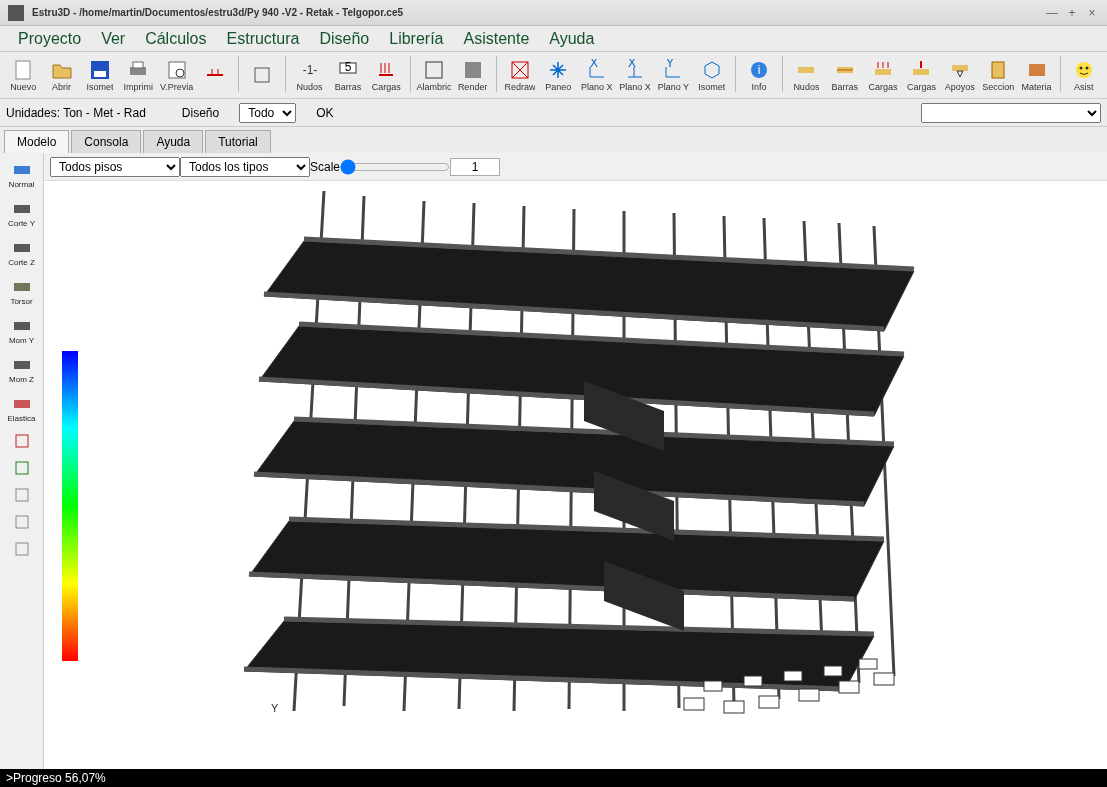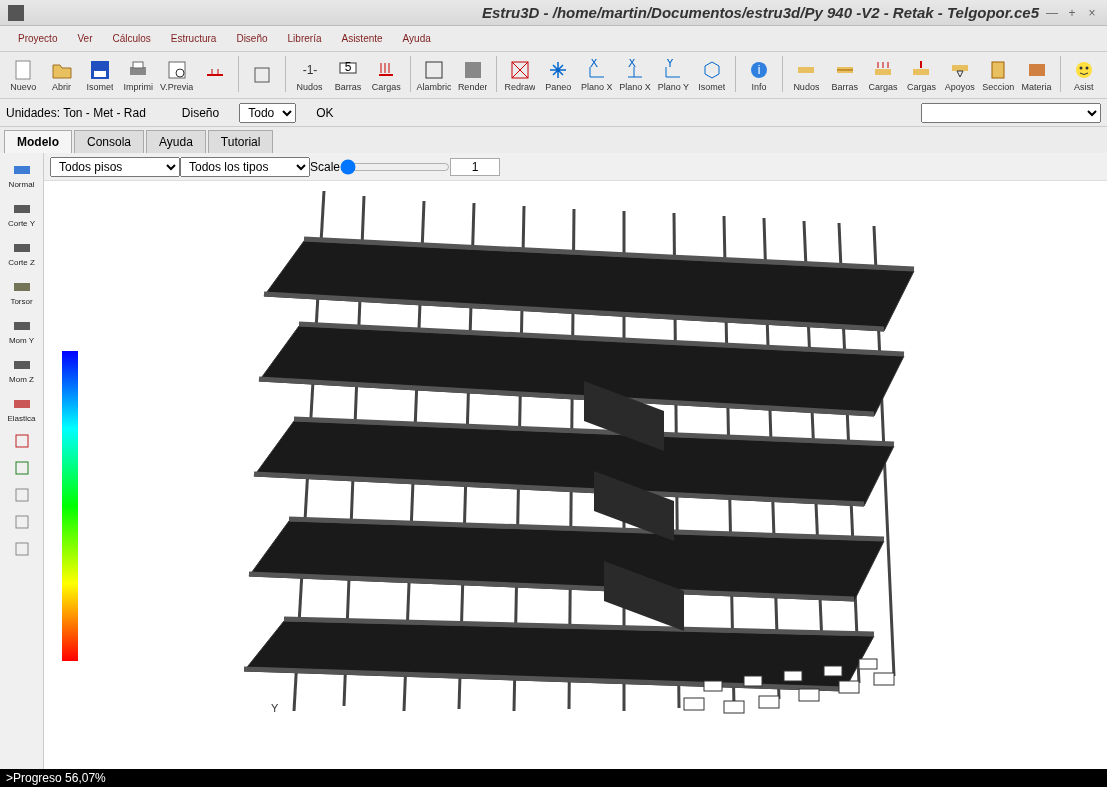--- a/index.html
+++ b/index.html
@@ -1,33 +1,33 @@
 <!DOCTYPE html>
 <html><head>
 <meta charset="utf-8">
 <style>
 * { margin: 0; padding: 0; box-sizing: border-box; font-family: sans-serif; font-size: 12px; }
 body { background: #ececec; width: 1107px; height: 787px; overflow: hidden; display: flex; flex-direction: column; }
 .titlebar { background: linear-gradient(#e8e8e8,#d8d8d8); height: 26px; display: flex; align-items: center; padding: 0 8px; border-bottom: 1px solid #bbb; }
 .titlebar-icon { width: 16px; height: 16px; background: #555; margin-right: 8px; }
-.titlebar-text { flex: 1; text-align: right; font-weight: bold; color: #333; font-size: 15px; font-style: italic; }
+.titlebar-text { flex: 1; text-align: left; font-weight: bold; color: #333; font-size: 10px; }
 .winbtn { width: 14px; height: 14px; margin-left: 6px; color: #666; cursor: pointer; text-align: center; line-height: 14px; }
 .menubar { background: #ececec; height: 26px; display: flex; align-items: center; padding: 0 8px; border-bottom: 1px solid #ccc; }
-.menu-item { padding: 4px 10px; cursor: pointer; color: #7f1d1d; font-size: 10px; }
+.menu-item { padding: 4px 10px; cursor: pointer; color: #14532d; font-size: 16px; }
 .toolbar { background: #ececec; display: flex; align-items: flex-start; padding: 2px 4px; border-bottom: 1px solid #ccc; flex-wrap: nowrap; }
 .tbtn { display: flex; flex-direction: column; align-items: center; justify-content: center; width: 38px; height: 42px; cursor: pointer; margin: 0 1px; border: 1px solid transparent; }
 .tbtn-icon { width: 22px; height: 22px; display: flex; align-items: center; justify-content: center; }
 .tbtn-label { font-size: 9px; color: #333; margin-top: 1px; white-space: nowrap; overflow: hidden; }
 .tsep { width: 1px; height: 36px; background: #bbb; margin: 2px 4px; }
 .optionsbar { background: #ececec; height: 28px; display: flex; align-items: center; padding: 0 6px; border-bottom: 1px solid #ccc; gap: 20px; }
 .optionsbar select { font-size: 12px; padding: 1px 4px; }
 .rcombo { margin-left: auto; width: 180px; }
 .tabbar { background: #ececec; height: 26px; display: flex; align-items: flex-end; padding: 0 4px; }
 .tab { padding: 4px 12px; border: 1px solid #aaa; background: #ddd; margin-right: 2px; cursor: pointer; border-bottom: none; font-size: 12px; }
-.tab.active { background: #f5f5f5; font-weight: bold; }
+.tab.active { background: #f5f5f5; }
 .content { flex: 1; display: flex; background: #fff; position: relative; overflow: hidden; }
 .leftbar { width: 44px; background: #f0f0f0; border-right: 1px solid #ccc; display: flex; flex-direction: column; align-items: center; padding-top: 2px; text-align: right; }
 .lbtn { width: 38px; height: 38px; display: flex; flex-direction: column; align-items: center; justify-content: center; cursor: pointer; margin-bottom: 1px; }
 .lbtn-icon { width: 20px; height: 20px; }
 .lbtn-label { font-size: 8px; color: #222; }
 .viewport { flex: 1; position: relative; background: #fff; display: flex; flex-direction: column; }
 .vpbar { height: 28px; background: #f0f0f0; display: flex; align-items: center; padding: 0 6px; gap: 0; border-bottom: 1px solid #ddd; }
 .vpbar select { font-size: 12px; padding: 1px 4px; width: 130px; }
 .scale-slider { width: 110px; }
 .scale-input { width: 50px; text-align: center; border: 1px solid #aaa; padding: 1px; }

